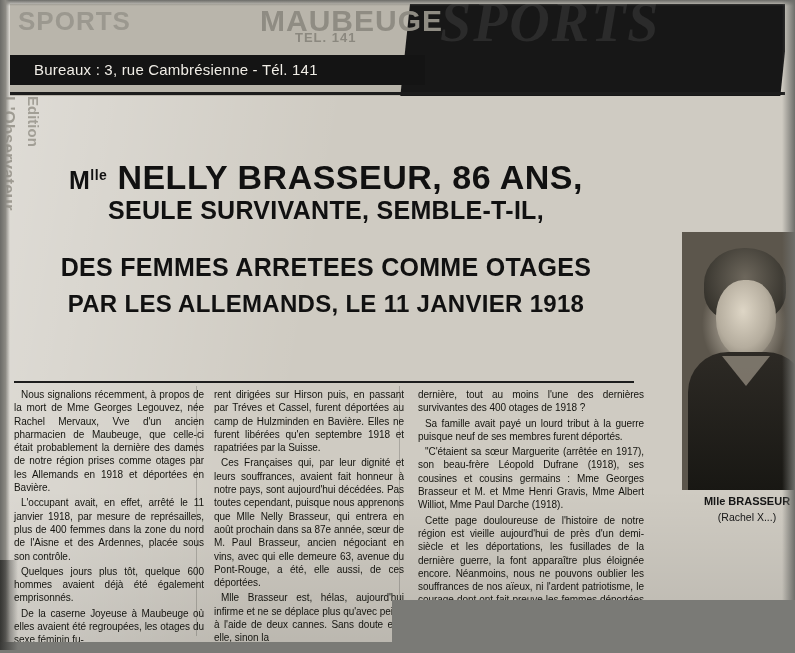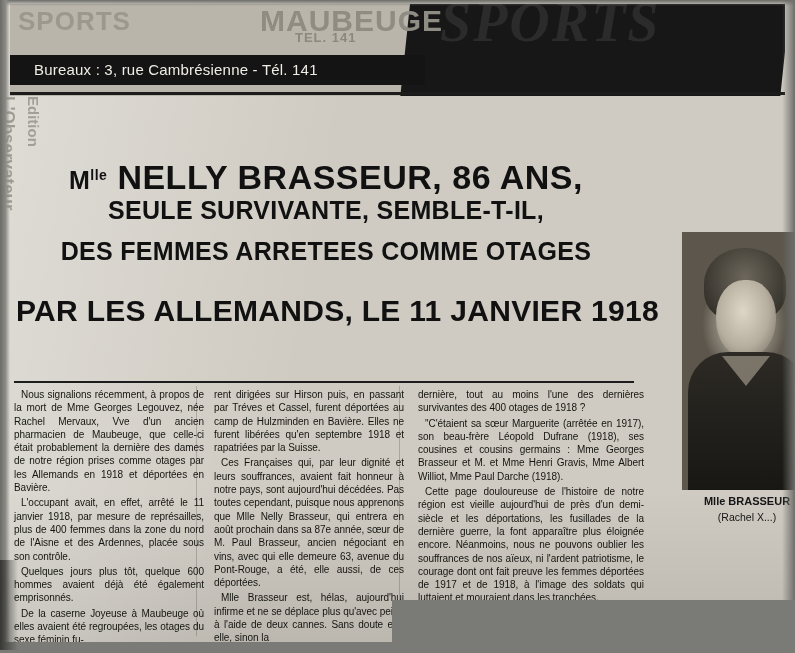--- a/index.html
+++ b/index.html
@@ -165,28 +165,28 @@
   }
   .hl-1 .mlle { font-size: 25px; text-align: right; }
   .hl-1 .mlle sup { font-size: 14px; }
   .hl-2 {
     margin-top: 0;
     font-size: 25px;
     letter-spacing: 0.3px;
     white-space: nowrap;
   }
   .hl-3 {
-    margin-top: 12px;
+    margin-top: 28px;
     font-size: 25px;
     letter-spacing: 0.3px;
     white-space: nowrap;
   }
   .hl-4 {
-    margin-top: 28px;
-    font-size: 30px;
+    margin-top: 8px;
+    font-size: 24px;
     letter-spacing: 0.3px;
     white-space: nowrap;
   }
 
   
   .photo-box {
     position: absolute;
     left: 682px;
     top: 232px;
     width: 140px;
@@ -352,20 +352,21 @@
     </div>
 
     <div class="col col-2">
       <p class="noind">rent dirigées sur Hirson puis, en passant par Tréves et Cassel, furent déportées au camp de Hulzminden en Bavière. Elles ne furent libérées qu'en septembre 1918 et rapatriées par la Suisse.</p>
       <p>Ces Françaises qui, par leur dignité et leurs souffrances, avaient fait honneur à notre pays, sont aujourd'hui décédées. Pas toutes cependant, puisque nous apprenons que Mlle Nelly Brasseur, qui entrera en août prochain dans sa 87e année, sœur de M. Paul Brasseur, ancien négociant en vins, avec qui elle demeure 63, avenue du Pont-Rouge, a été, elle aussi, de ces déportées.</p>
       <p>Mlle Brasseur est, hélas, aujourd'hui infirme et ne se déplace plus qu'avec peine à l'aide de deux cannes. Sans doute est-elle, sinon la</p>
     </div>
 
     <div class="col col-3">
       <p class="noind">dernière, tout au moins l'une des dernières survivantes des 400 otages de 1918 ?</p>
+      <p>Sa famille avait payé un lourd tribut à la guerre puisque neuf de ses membres furent déportés.</p>
       <p>"C'étaient sa sœur Marguerite (arrêtée en 1917), son beau-frère Léopold Dufrane (1918), ses cousines et cousins germains : Mme Georges Brasseur et M. et Mme Henri Gravis, Mme Albert Williot, Mme Paul Darche (1918).</p>
       <p>Cette page douloureuse de l'histoire de notre région est vieille aujourd'hui de près d'un demi-siècle et les déportations, les fusillades de la dernière guerre, la font apparaître plus éloignée encore. Néanmoins, nous ne pouvons oublier les souffrances de nos aïeux, ni l'ardent patriotisme, le courage dont ont fait preuve les femmes déportées de 1917 et de 1918, à l'image des soldats qui luttaient et mouraient dans les tranchées.</p>
     </div>
 
   </div>
 
   <div class="edge edge-top"></div>
   <div class="edge edge-left"></div>
   <div class="edge edge-right-strip"></div>
   <div class="edge edge-bottom-right"></div>

